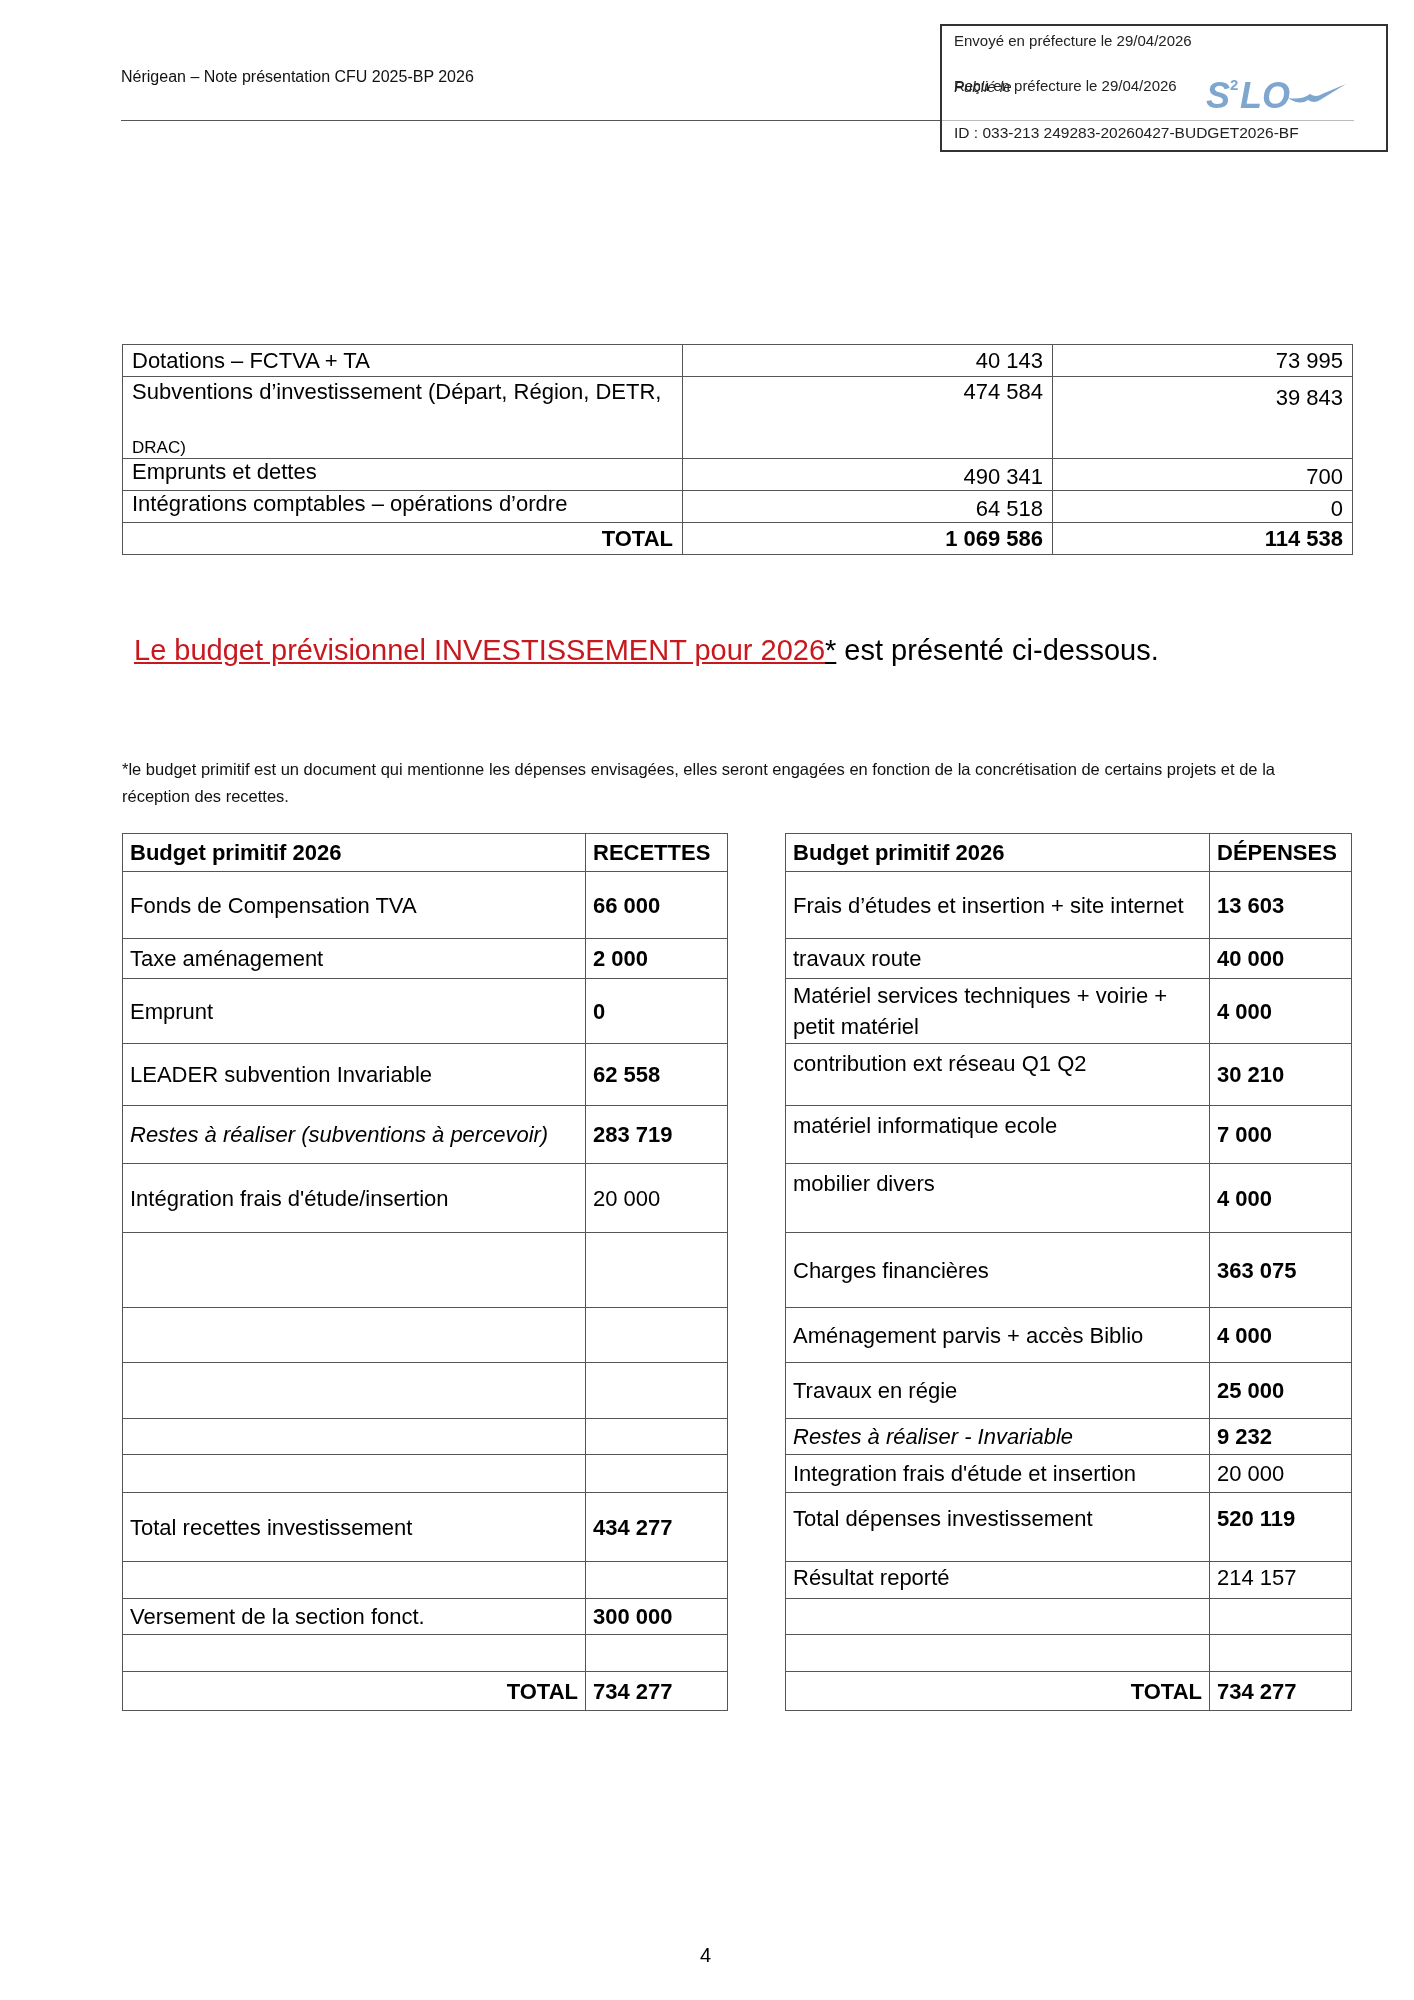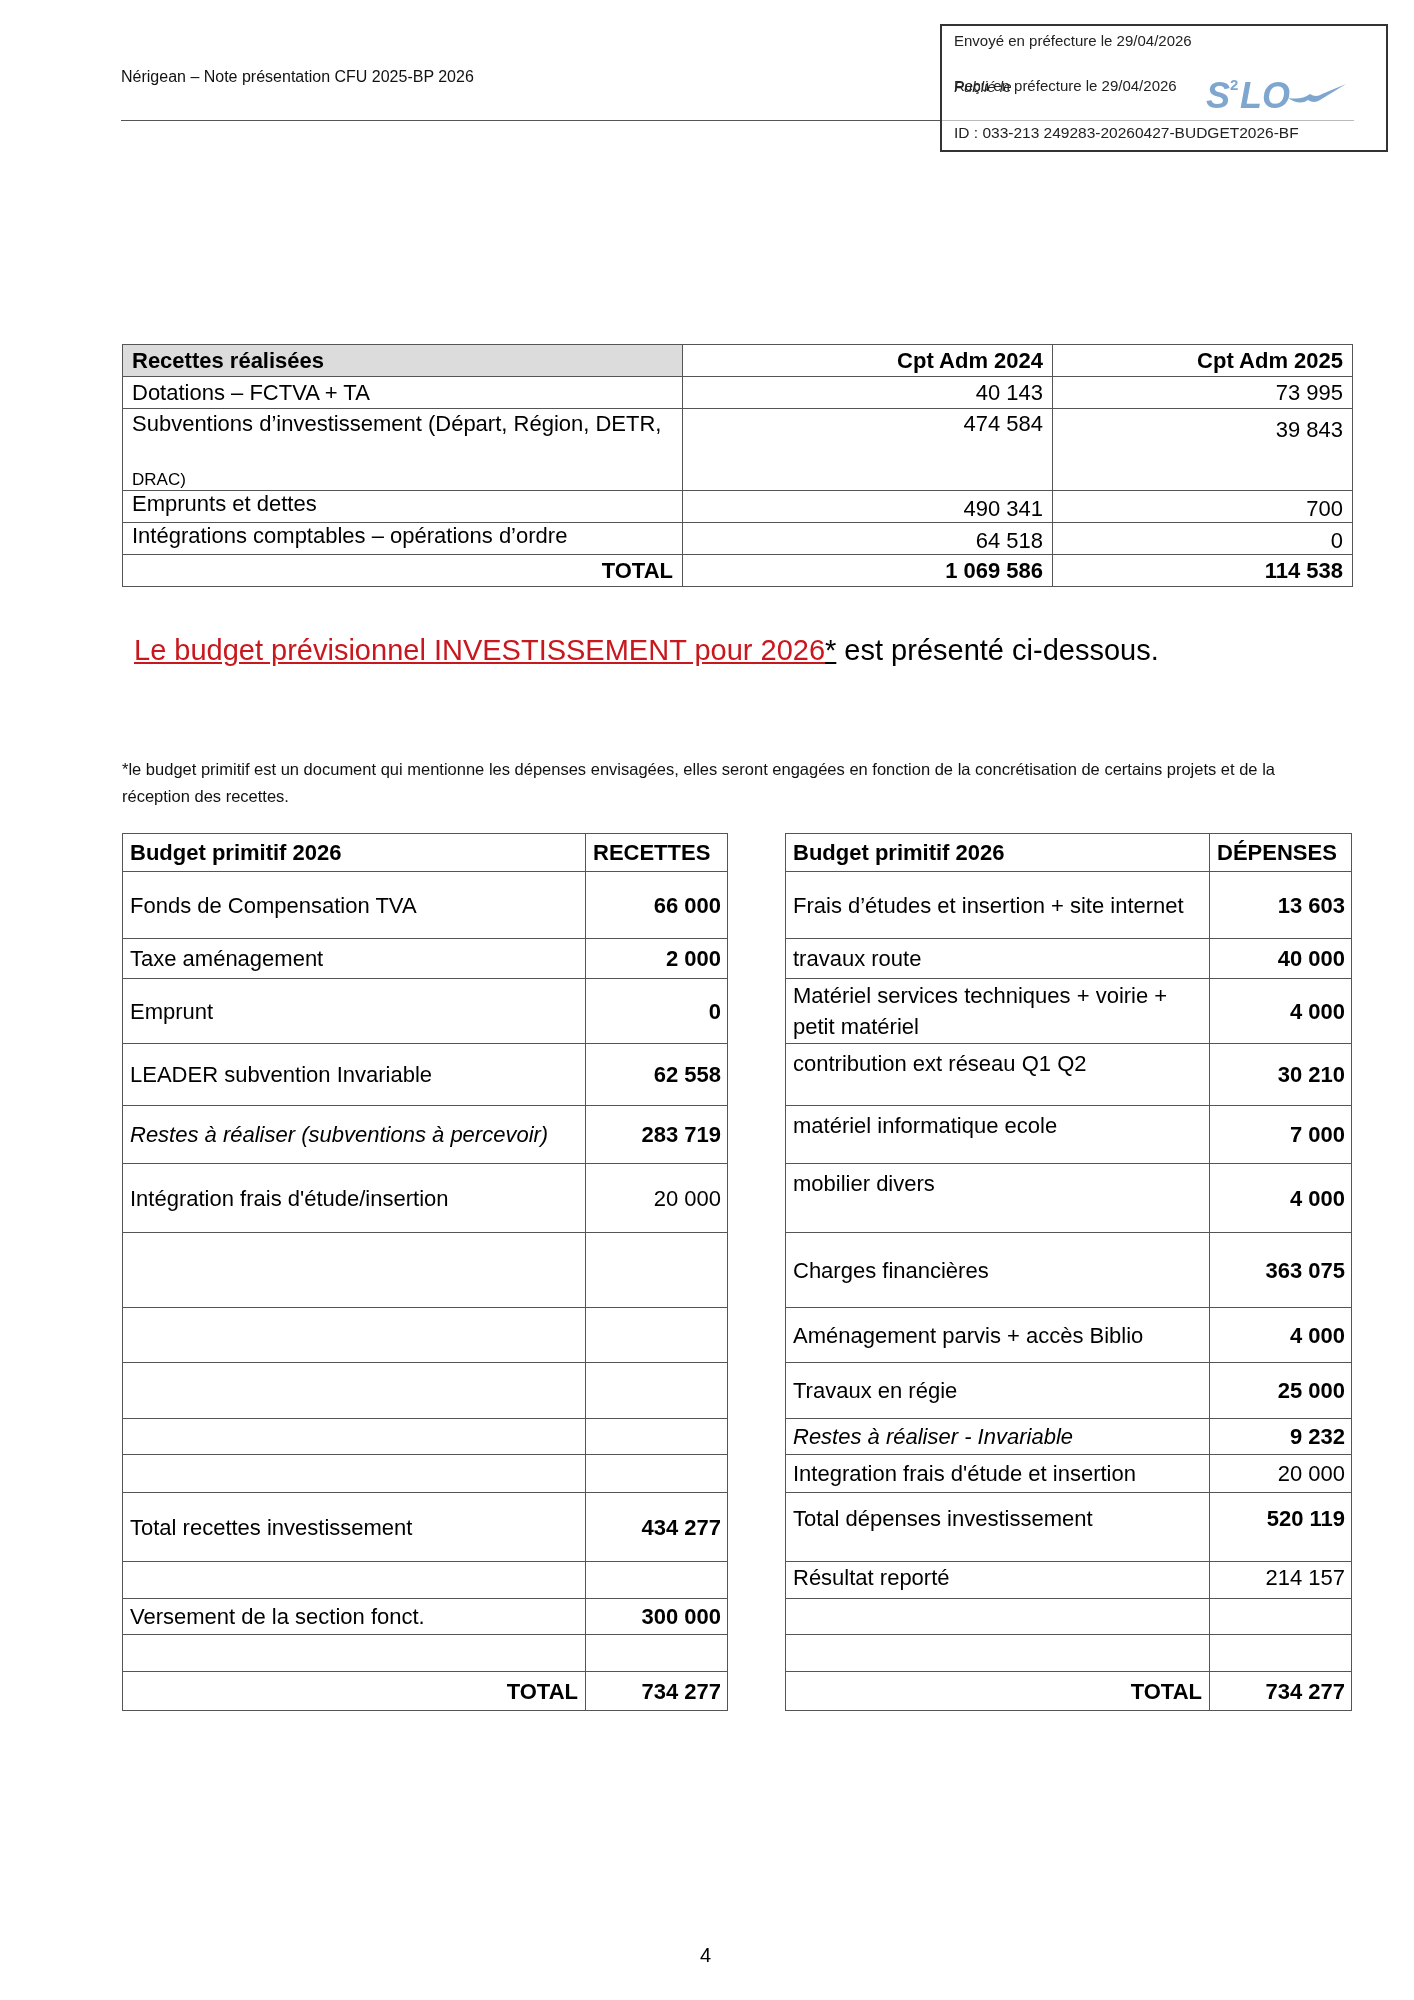--- a/index.html
+++ b/index.html
@@ -56,21 +56,21 @@
 
     
     .bt { position: absolute; top: 833px; font-size: 22px; }
     .bt-left { left: 122px; width: 605px; }
     .bt-right { left: 785px; width: 566px; }
     .bt-left .lab { width: 463px; }
     .bt-left .val { width: 142px; }
     .bt-right .lab { width: 424px; }
     .bt-right .val { width: 142px; }
     .bt td { line-height: 31px; }
-    .bt .val { text-align: right; padding-right: 6px; }
+    .bt .val { padding-right: 6px; }
     .bt .b { font-weight: bold; }
     .bt .it { font-style: italic; margin-left: 24px; }
     .bt .hdr td { font-weight: bold; font-size: 22px; }
     .bt .hdr .val { text-align: left; }
     .bt .total-label { text-align: right; font-weight: bold; }
     .va-top { vertical-align: top; padding-top: 4px; }
 
     .page-number { position: absolute; left: 700px; top: 1944px; font-size: 20px; }
   </style>
 </head>
@@ -93,25 +93,20 @@
   <div class="stamp-line stamp-l4">ID : 033-213 249283-20260427-BUDGET2026-BF</div>
 </div>
 
 <table class="t1">
   <colgroup>
       <col class="c1">
       <col class="c2">
       <col class="c3">
     </colgroup>
   <tbody>
-      <tr class="hdr" style="height:32px">
-    <td class="bold">Recettes réalisées</td>
-    <td class="num bold">Cpt Adm 2024</td>
-    <td class="num bold">Cpt Adm 2025</td>
-  </tr>
   <tr style="height:32px">
     <td>Dotations – FCTVA + TA</td>
     <td class="num">40 143</td>
     <td class="num">73 995</td>
   </tr>
   <tr style="height:58px">
     <td class="va-top" style="padding-top:2px">
       <span>Subventions d’investissement (Départ, Région, DETR,</span>
       <span class="sub-small">DRAC)</span>
     </td>

